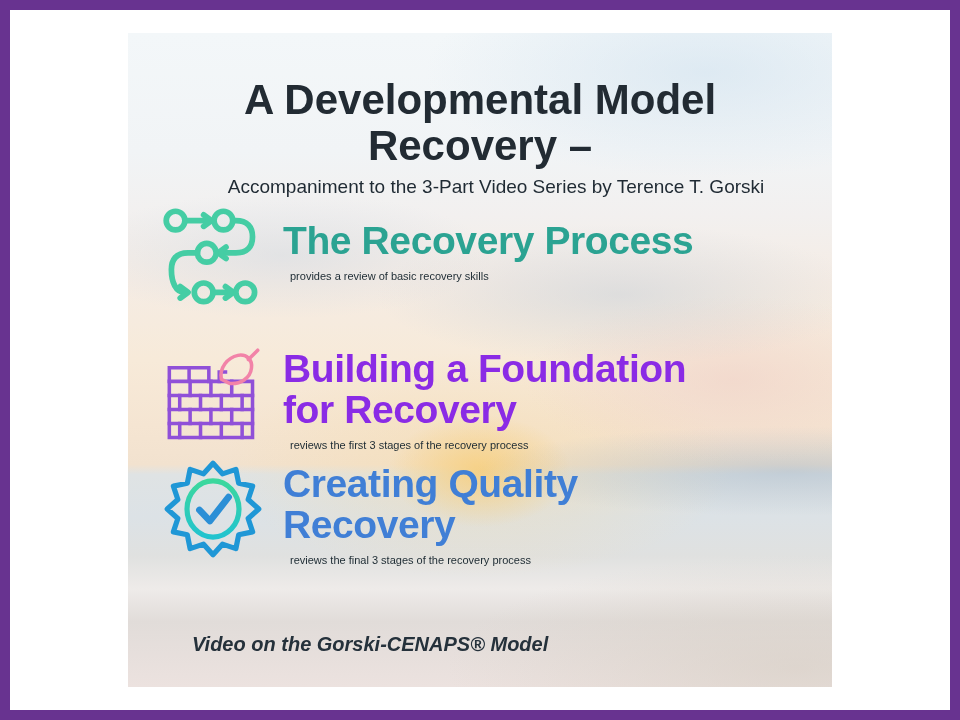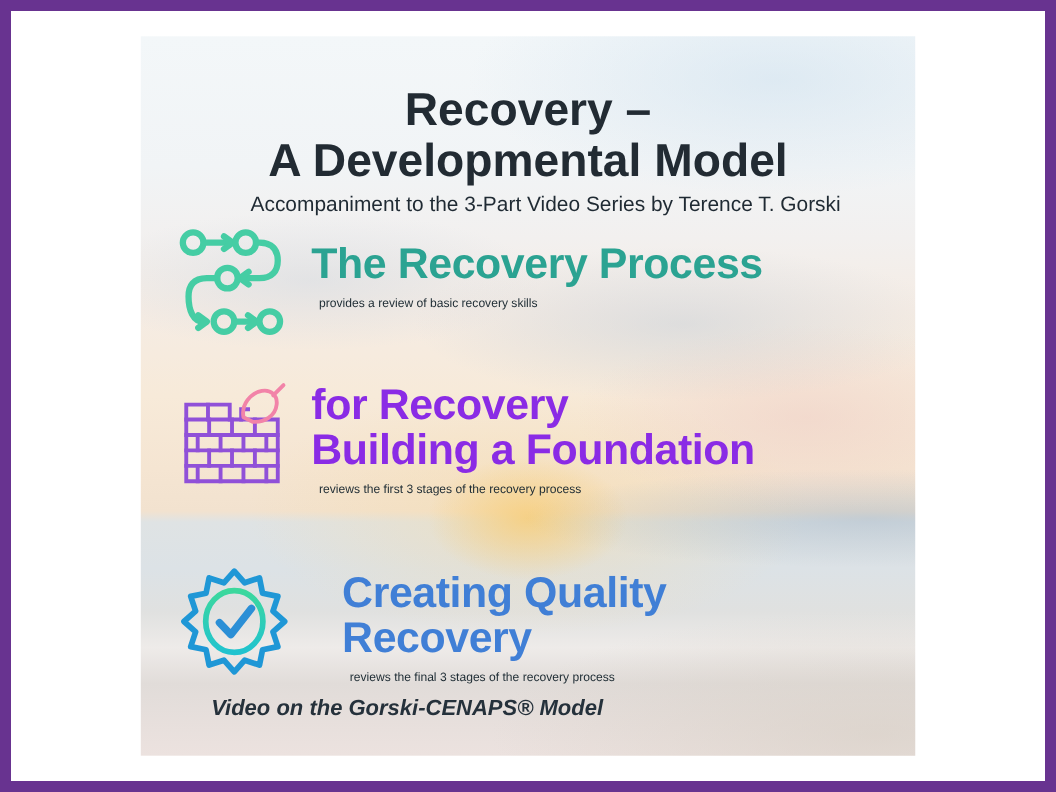--- a/index.html
+++ b/index.html
@@ -29,21 +29,21 @@
     font-size:42px;font-weight:700;line-height:46px;color:#222b33;letter-spacing:0;
   }
   .title span{display:block;}
   .subtitle{
     position:absolute;top:127px;left:0;width:100%;text-align:center;margin:16px;
     font-size:19px;font-weight:400;color:#1f2a33;
   }
   .sec{position:absolute;left:33px;display:flex;align-items:flex-start;}
   .sec1{top:172px;}
   .sec2{top:313px;}
-  .sec3{top:480px;gap:28px;}
+  .sec3{top:424px;}
   .icon-box{width:104px;height:104px;flex:0 0 104px;margin-right:18px;}
   .icon-box svg{width:100%;height:100%;display:block;}
   .txt{display:flex;flex-direction:column;}
   .sec1 .txt{margin-top:15px;}
   .sec2 .txt{margin-top:2px;}
   .sec3 .txt{margin-top:6px;}
   .sec-title{margin:0;font-size:39px;font-weight:700;line-height:41px;letter-spacing:-0.4px;}
   .sec-title span{display:block;}
   .sec-desc{margin:9px 0 0 0;padding-left:7px;font-size:11px;font-weight:400;color:#1d2b33;}
   .footer{
@@ -51,22 +51,22 @@
     font-size:20px;font-style:italic;font-weight:600;color:#25313b;
   }
 </style>
 </head>
 <body>
 
 <div class="stage">
   <div class="photo">
 
     <h1 class="title">
+      <span>A Developmental Model</span>
       <span>Recovery –</span>
-      <span>A Developmental Model</span>
     </h1>
     <p class="subtitle">Accompaniment to the 3-Part Video Series by Terence T. Gorski</p>
 
     <div class="sec sec1">
       <div class="icon-box">
         <svg viewBox="0 0 100 100" fill="none" stroke="#45cda4" stroke-width="5.5" stroke-linecap="round" stroke-linejoin="round">
           <circle cx="14" cy="15" r="9"></circle>
           <path d="M23.5,15 H46"></path>
           <path d="M41,9.5 L48.5,15 L41,20.5"></path>
           <circle cx="60" cy="15" r="9"></circle>
@@ -106,22 +106,22 @@
             <path d="M56,25 V34 M56,25 H62"></path>
           </g>
           <g stroke="#f283a8" stroke-width="3.4" stroke-linejoin="round">
             <path d="M58,32 C56,21 64,11 74,9 C82,7.5 88,13 87,21 C86,31 76,37 66,36 Z"></path>
             <path d="M84,13 L93,4" stroke-linecap="round"></path>
           </g>
         </svg>
       </div>
       <div class="txt">
         <h2 class="sec-title" style="color: rgb(138, 43, 229);">
+          <span>Building a Foundation</span>
           <span>for Recovery</span>
-          <span>Building a Foundation</span>
         </h2>
         <p class="sec-desc">reviews the first 3 stages of the recovery process</p>
       </div>
     </div>
 
     <div class="sec sec3">
       <div class="icon-box">
         <svg viewBox="0 0 100 100" fill="none">
           <defs>
             <linearGradient id="badgeTeal" x1="0" y1="0" x2="0" y2="1">

